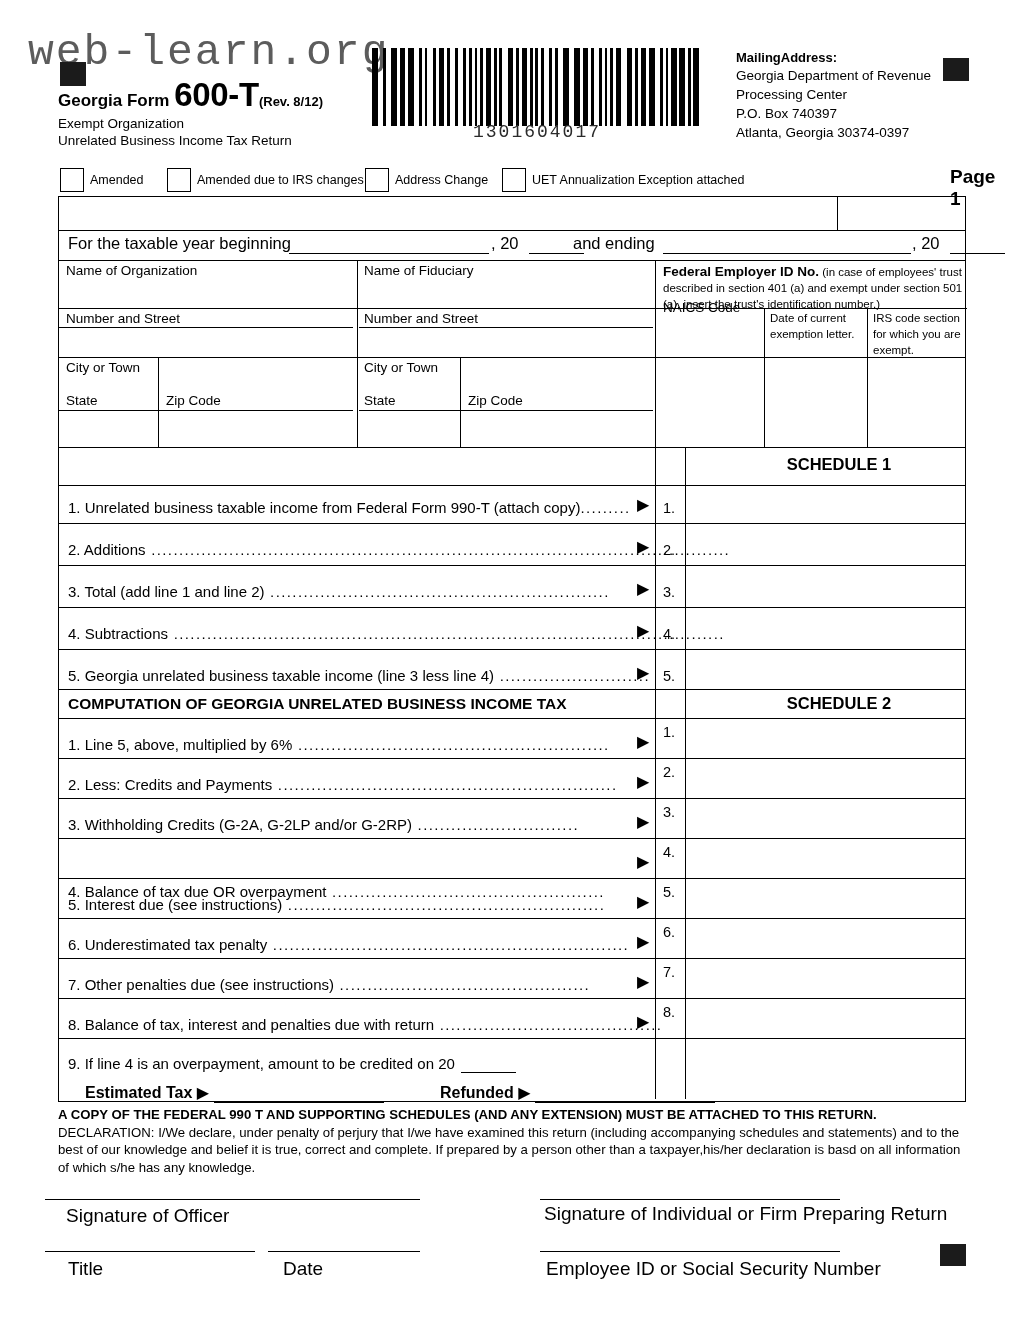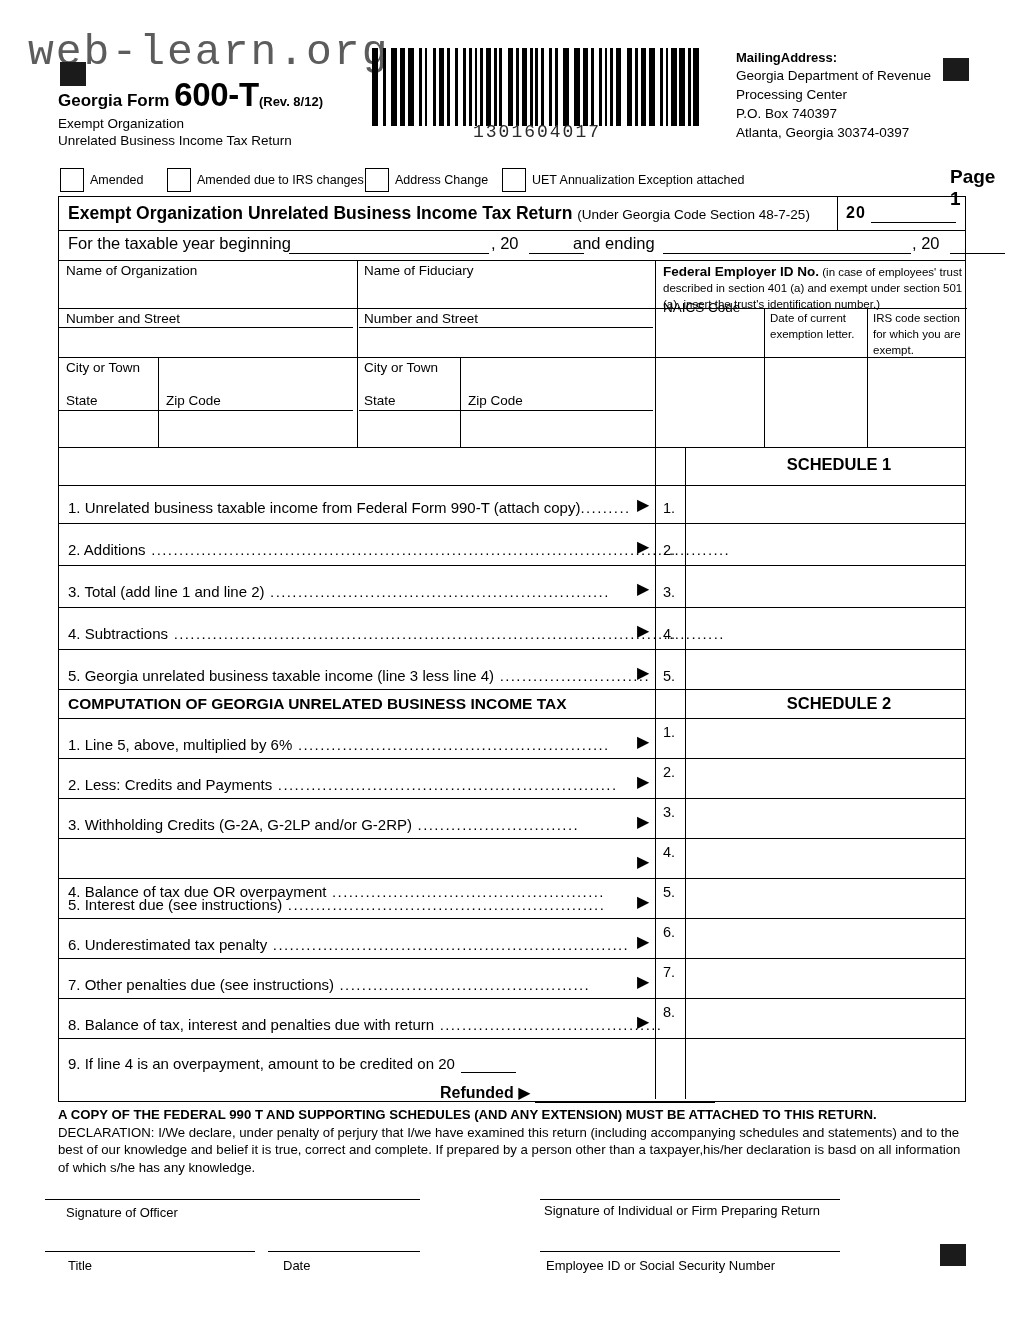--- a/index.html
+++ b/index.html
@@ -85,21 +85,21 @@
   .comphdr{position:absolute;left:9px;font-size:15.5px;font-weight:bold;white-space:nowrap;}
 
   .esttax{position:absolute;font-size:16px;font-weight:bold;white-space:nowrap;}
 
   
   .decl{position:absolute;left:58px;top:1106px;width:912px;font-size:13.2px;line-height:1.34;text-align:left;}
   .decl b{font-weight:bold;}
 
   
   .sigline{position:absolute;border-top:1.4px solid #000;}
-  .siglbl{position:absolute;font-size:13px;white-space:nowrap;}
+  .siglbl{position:absolute;font-size:19px;white-space:nowrap;}
 </style>
 </head>
 <body>
 
 <div class="pg">
 
   <div class="watermark">web-learn.org</div>
 
   <div class="regmark reg-tl"></div>
   <div class="regmark reg-tr"></div>
@@ -229,30 +229,20 @@
     <div class="cblbl" style="left:335px;">Address Change</div>
 
     <div class="cb" style="left:442px;"></div>
     <div class="cblbl" style="left:472px;">UET Annualization Exception attached</div>
 
     <div class="page1">Page 1</div>
   </div>
 
   <div class="mainbox">
 
-    <div class="titlerow">
-      <div class="t1">
-        <span>Exempt Organization Unrelated Business Income Tax Return</span>
-        <span class="t2">(Under Georgia Code Section 48-7-25)</span>
-      </div>
-      <div class="yr">
-        <span>20</span>
-        <span class="ul" style="width:85px;">&nbsp;</span>
-      </div>
-    </div>
     <div class="hr" style="top:33px;width:100%;"></div>
     <div class="vr" style="left:778px;top:0;height:33px;"></div>
 
     <div class="tyrow">
       <div class="c" style="left:9px;">For the taxable year beginning</div>
       <div class="c" style="left:230px;"><span class="ul" style="width:200px;">&nbsp;</span></div>
       <div class="c" style="left:432px;">, 20</div>
       <div class="c" style="left:470px;"><span class="ul" style="width:55px;">&nbsp;</span></div>
       <div class="c" style="left:514px;">and ending</div>
       <div class="c" style="left:604px;"><span class="ul" style="width:248px;">&nbsp;</span></div>
@@ -424,20 +414,25 @@
         <span>8. Balance of tax, interest and penalties due with return</span><span class="dots"> ........................................</span>
       </div>
       <div class="arrow" style="left:578px;top:817px;">▶</div>
       <div class="linenum" style="left:604px;top:807px;">8.</div>
       <div class="hr" style="top:841px;left:0;width:100%;"></div>
     </div>
 
     <div class="lineitem" style="left:9px;top:858px;">
       <span>9. If line 4 is an overpayment, amount to be credited on  20</span><span class="ul" style="width:55px;margin-left:6px;">&nbsp;</span>
     </div>
+    <div class="esttax" style="left:26px;top:886px;">
+      <span>Estimated Tax</span>
+      <span>▶</span>
+      <span class="ul" style="width:170px;">&nbsp;</span>
+    </div>
     <div class="esttax" style="left:381px;top:886px;">
       <span>Refunded</span>
       <span>▶</span>
       <span class="ul" style="width:180px;">&nbsp;</span>
     </div>
 
   </div>
 
   <div class="decl">
     <b>A COPY OF THE FEDERAL 990 T AND SUPPORTING SCHEDULES (AND ANY EXTENSION) MUST BE ATTACHED TO THIS RETURN.</b><span> DECLARATION: I/We declare, under penalty of perjury that I/we have examined this return (including accompanying schedules and statements) and to the best of our knowledge and belief it is true, correct and complete. If prepared by a person other than a taxpayer,his/her declaration is basd on all information of which s/he has any knowledge.</span>

